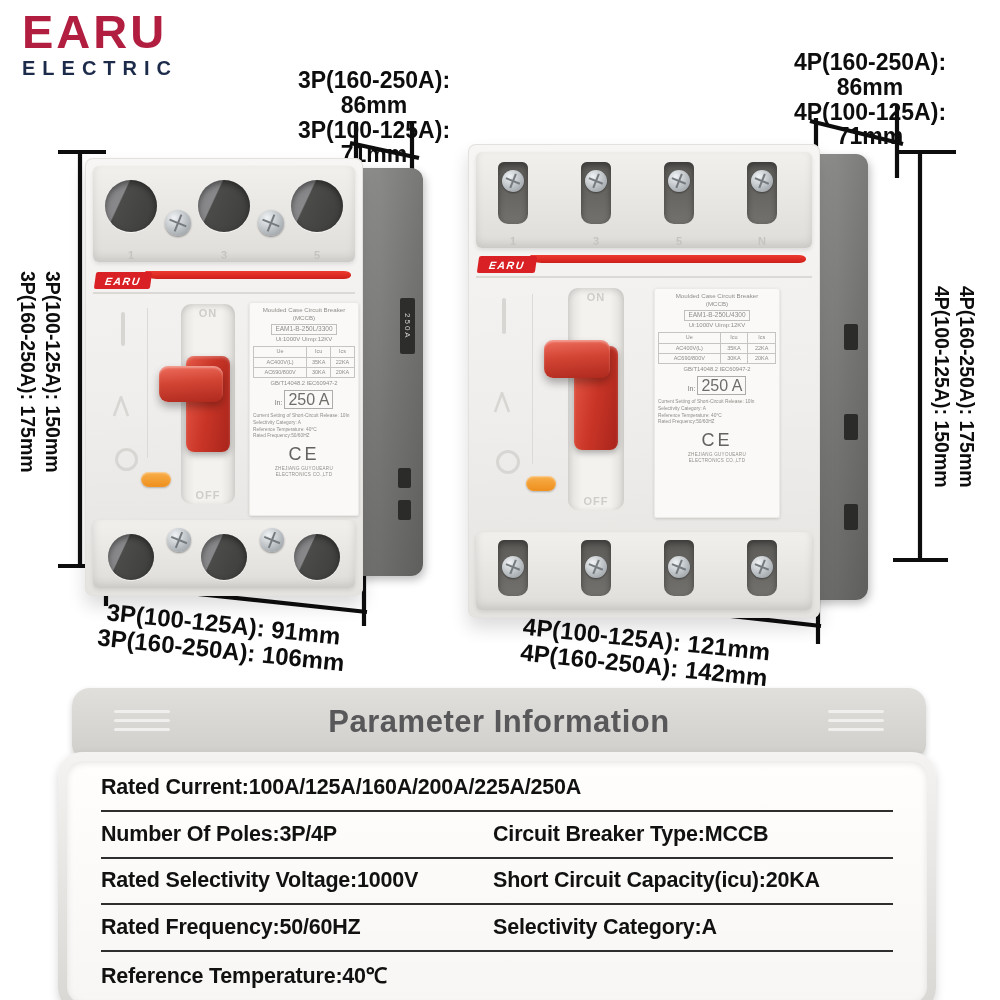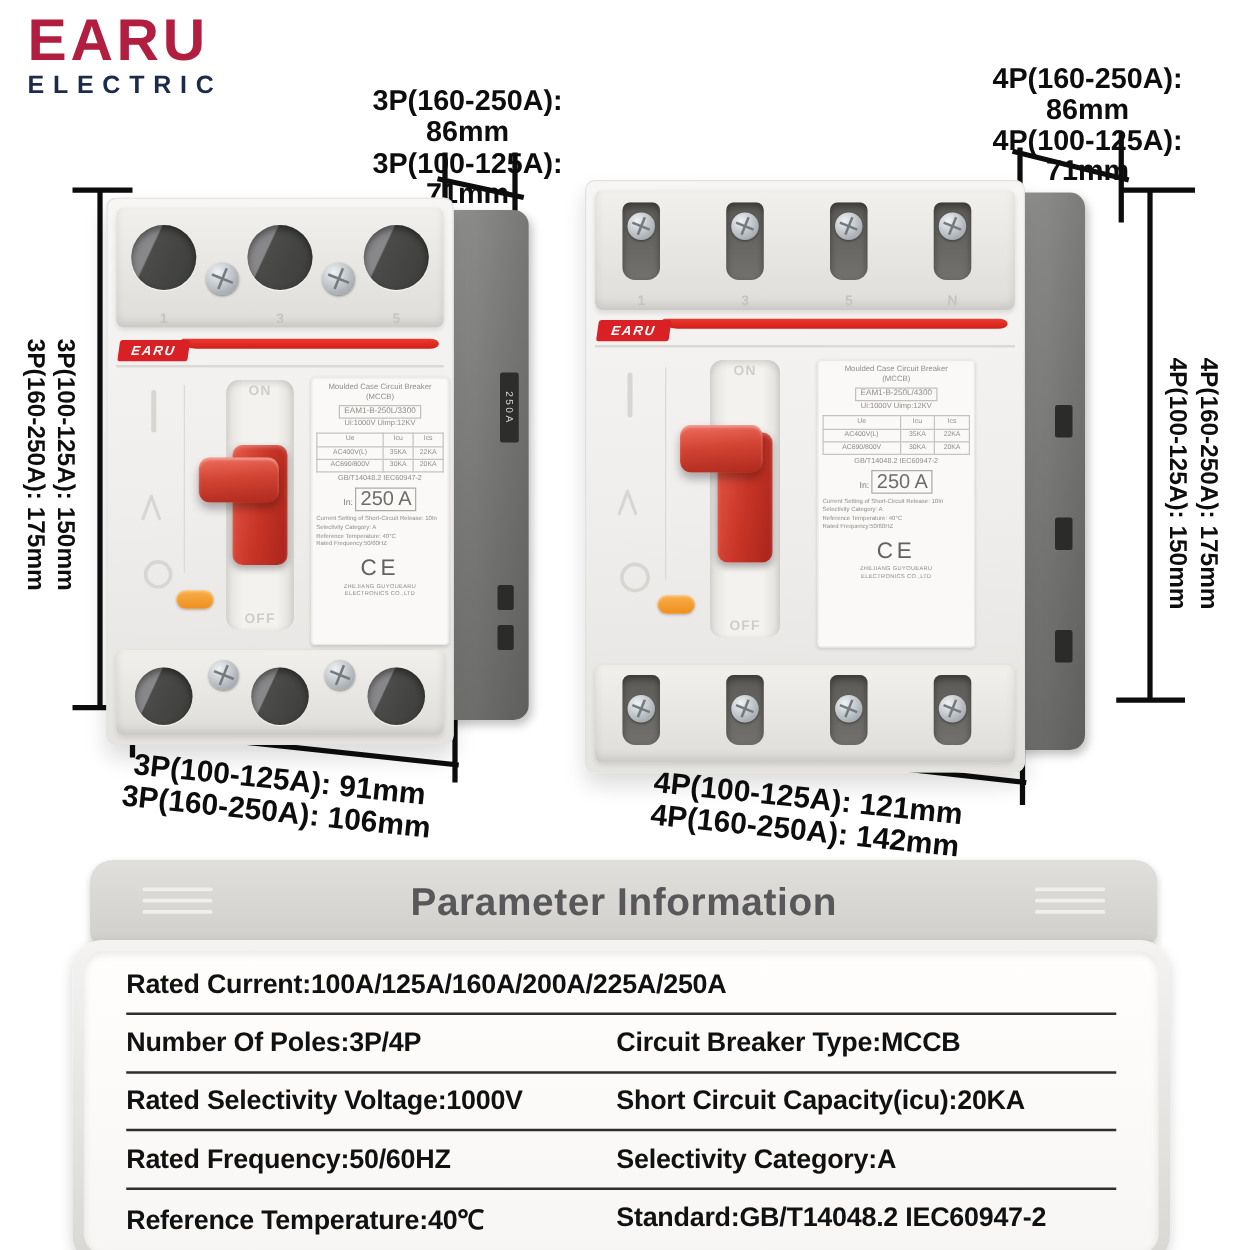--- a/index.html
+++ b/index.html
@@ -373,18 +373,17 @@
       <div class="prow">
         <div>Rated Selectivity Voltage:1000V</div>
         <div>Short Circuit Capacity(icu):20KA</div>
       </div>
       <div class="prow">
         <div>Rated Frequency:50/60HZ</div>
         <div>Selectivity Category:A</div>
       </div>
       <div class="prow">
         <div>Reference Temperature:40℃</div>
-        <div>Standard:GB/T14048.2 IEC60947-2</div>
       </div>
     </div>
   </div>
 
 </div>
 
 </body></html>

